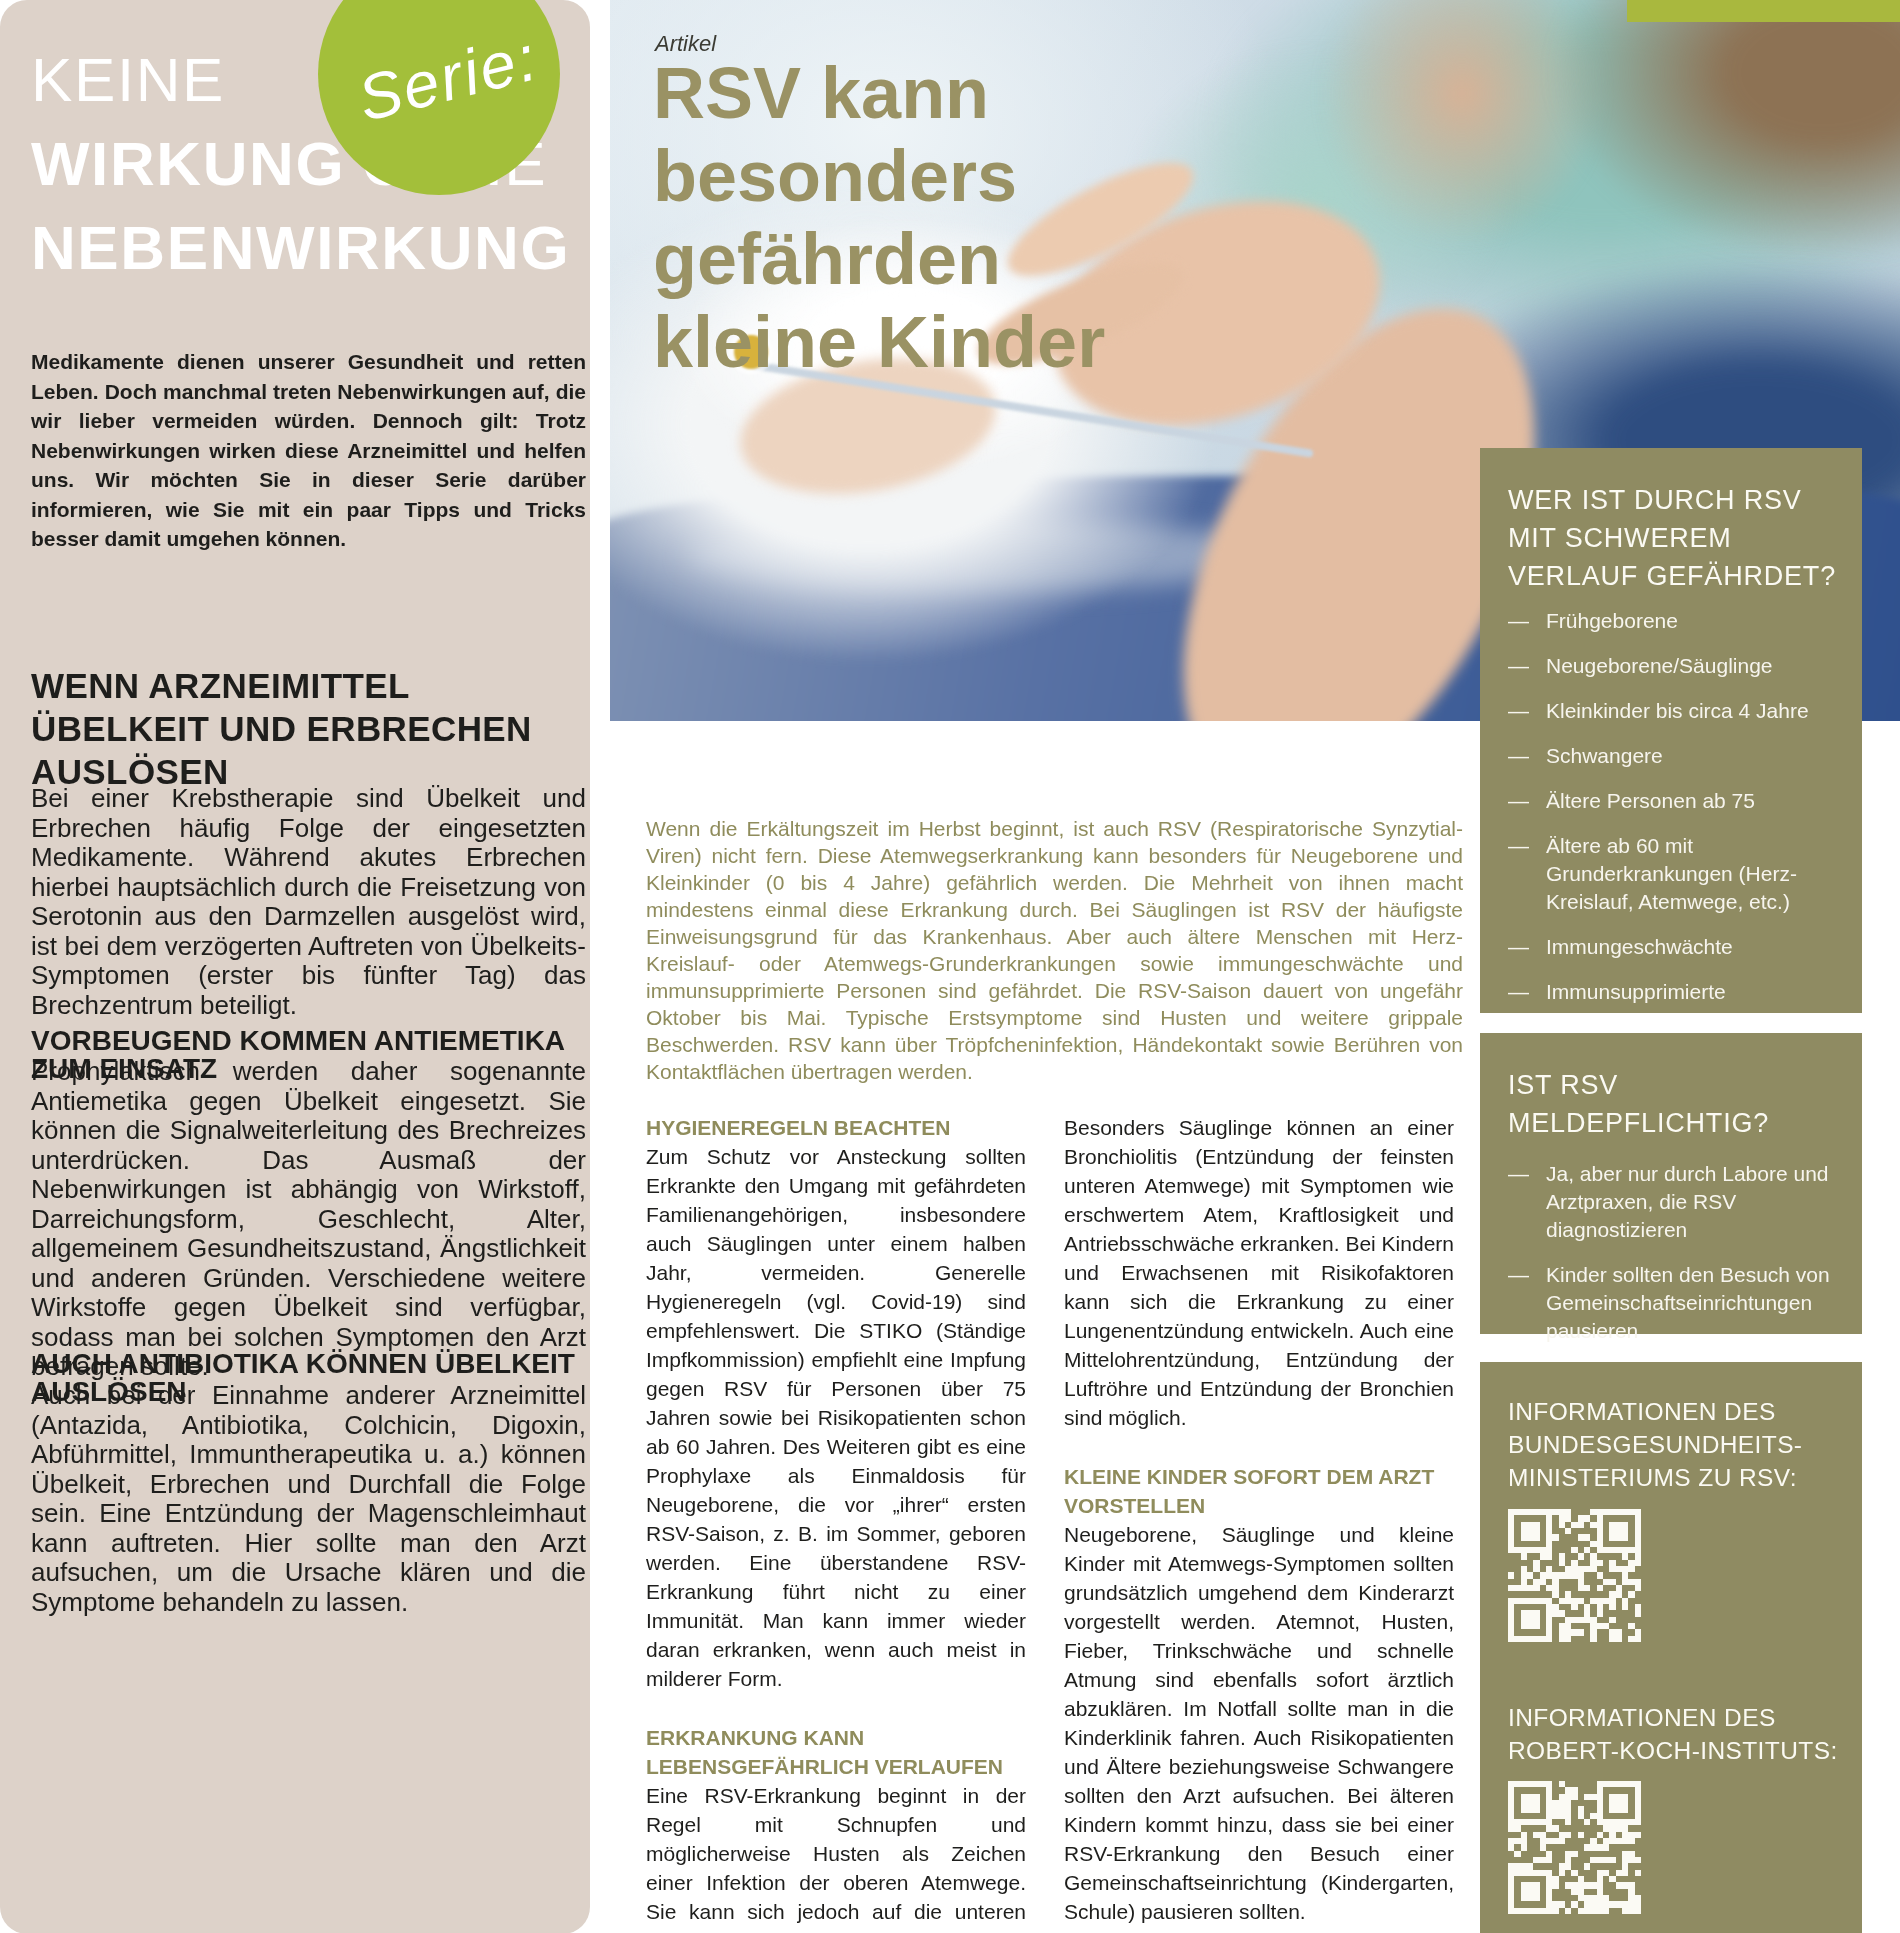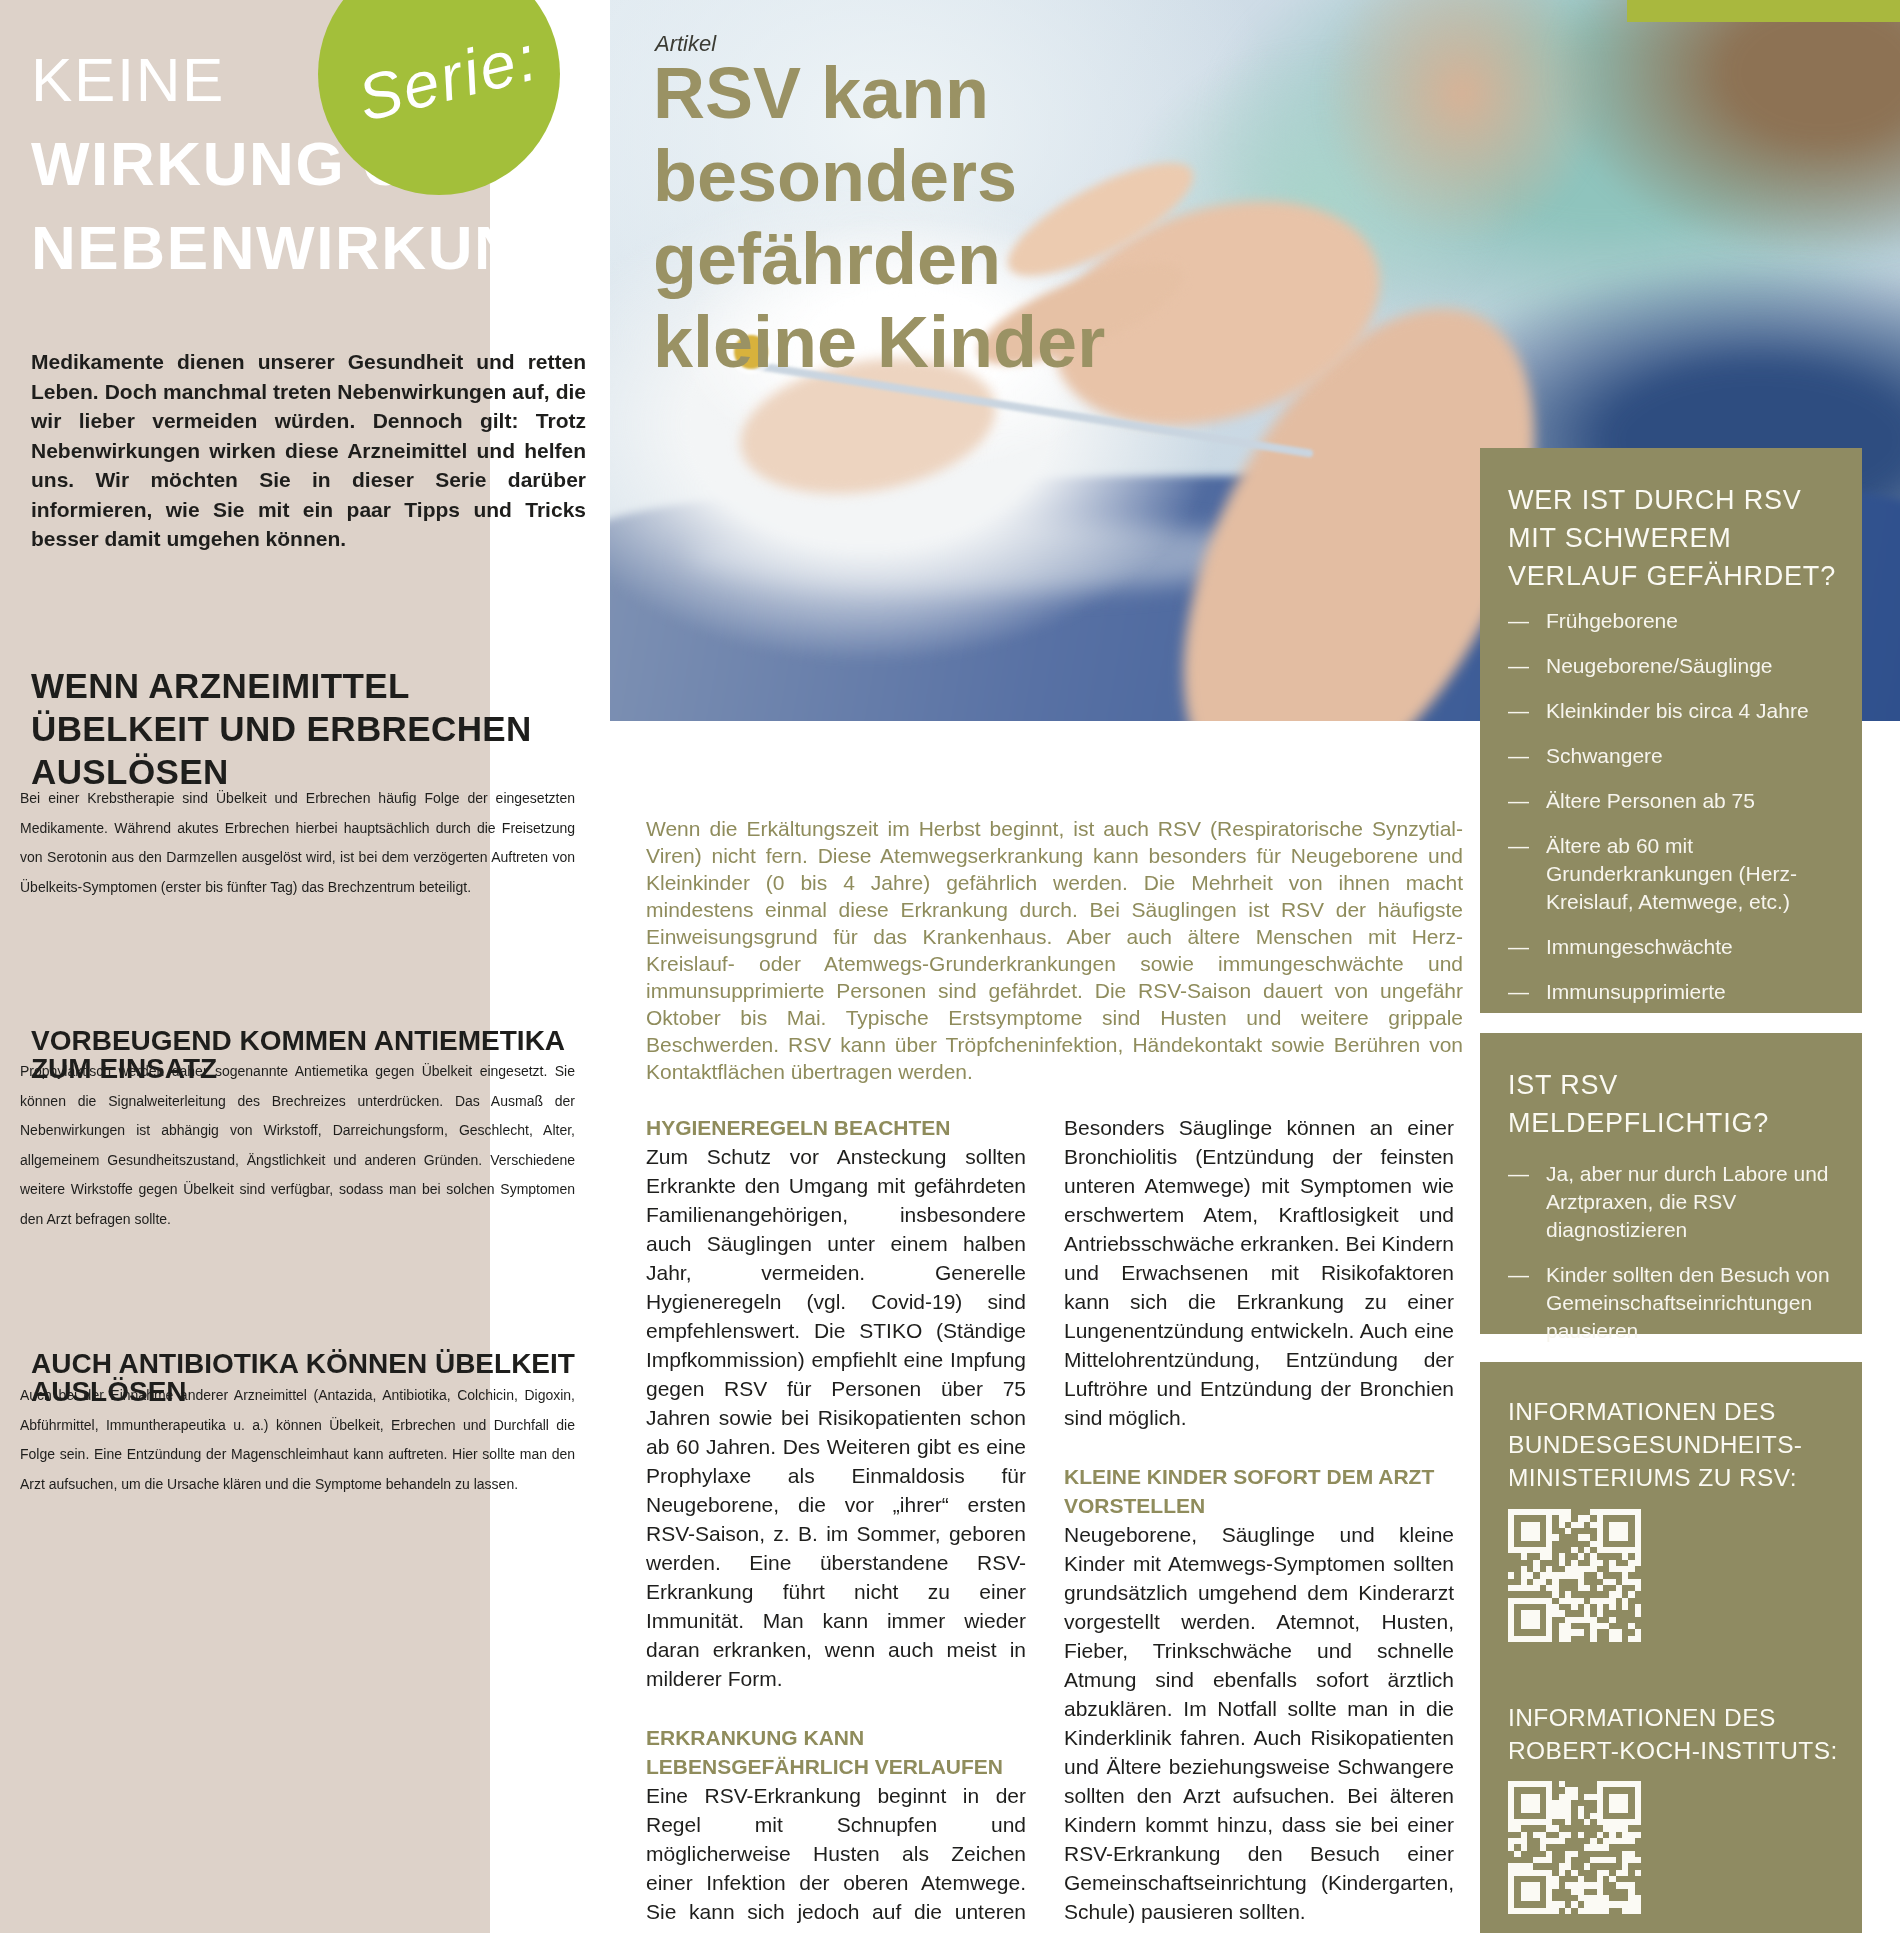--- a/index.html
+++ b/index.html
@@ -1,34 +1,34 @@
 <!DOCTYPE html>
 <html style="font-size:13px"><head>
 <meta charset="utf-8">
 <style>
   html,body{margin:0;padding:0;}
   .page{position:relative;width:1901px;height:1934px;background:#ffffff;overflow:hidden;
         font-family:"Liberation Sans",sans-serif;color:#1e1e1c;}
 
   
-  .left-col{position:absolute;left:0;top:0;width:490px;height:1934px;background:#ddd2c9;z-index:2;}
+  .left-col{position:absolute;left:0;top:0;width:590px;height:1934px;background:#ddd2c9;z-index:2;border-radius:27px;}
   .serie-circle{position:absolute;left:318px;top:-47px;width:242px;height:242px;border-radius:50%;
         background:#a3bf3a;z-index:3;}
   .serie-text{position:absolute;left:39px;top:88px;color:#ffffff;font-size:64px;font-style:italic;
         transform:rotate(-14deg);letter-spacing:2.5px;white-space:nowrap;}
   .lc-title{position:absolute;left:31px;top:38px;width:565px;color:#ffffff;font-size:62px;
         line-height:84px;letter-spacing:1.6px;z-index:4;}
   .w-light{font-weight:normal;}
   .w-bold{font-weight:bold;}
   .gap-left{margin-left:16.4px;}
   .lc-intro{position:absolute;left:31px;top:347px;width:555px;font-size:21px;line-height:29.5px;
         font-weight:bold;text-align:justify;}
   .lc-h1{position:absolute;left:31px;top:664px;width:561px;font-size:35px;line-height:43px;
         font-weight:bold;letter-spacing:0.4px;}
-  .lc-body{position:absolute;left:20px;width:555px;font-size:14px;line-height:29.5px;text-align:justify;}
+  .lc-body{position:absolute;left:31px;width:555px;font-size:26px;line-height:29.5px;text-align:justify;}
   .lc-sub{position:absolute;left:31px;width:555px;font-size:28px;line-height:28px;font-weight:bold;}
 
   
   .photo{position:absolute;left:610px;top:0;width:1291px;height:721px;overflow:hidden;z-index:1;
         background:linear-gradient(115deg,#dfe9f0 0%,#ccdae5 45%,#b9cdd9 100%);}
   .photo .b{position:absolute;border-radius:50%;}
   .ph-light{left:-10%;top:-25%;width:62%;height:85%;background:radial-gradient(closest-side,#eef4f7,rgba(238,244,247,0));}
   .ph-teal{left:46%;top:-14%;width:62%;height:64%;background:radial-gradient(closest-side,#8fc4bd 40%,rgba(143,196,189,0));filter:blur(9.8px);}
   .ph-teal2{left:40%;top:6%;width:30%;height:42%;background:radial-gradient(closest-side,#a9d3ca,rgba(169,211,202,0));filter:blur(6.5px);}
   .ph-face{left:55%;top:-8%;width:22%;height:42%;background:radial-gradient(closest-side,#d8b296,rgba(216,178,150,0));filter:blur(8.2px);}

